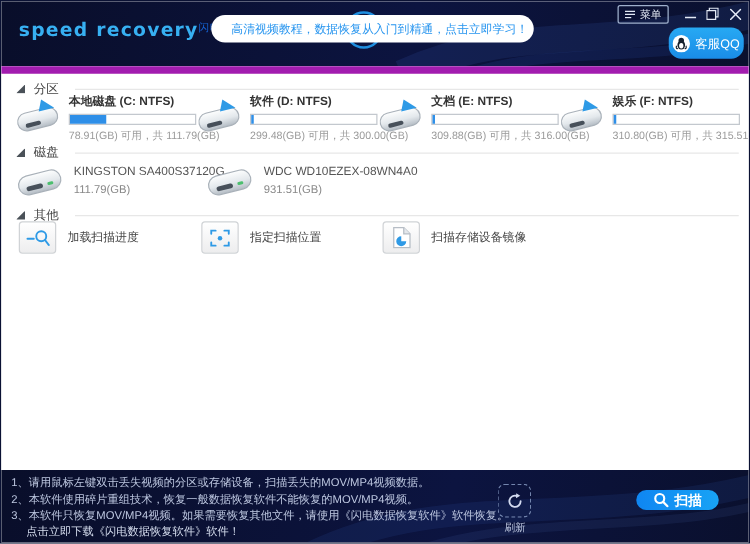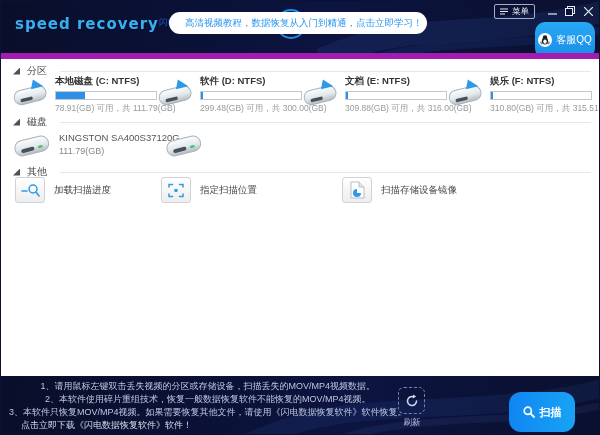--- a/index.html
+++ b/index.html
@@ -11,21 +11,21 @@
   .deco{position:absolute;inset:0;pointer-events:none;}
   .logo{position:absolute;left:14px;top:8px;display:flex;align-items:center;gap:8px;}
   .logo-text{display:flex;flex-direction:row;}
   .logo-title{font-size:15px;font-weight:bold;letter-spacing:1px;color:#37b0f2;font-family:"DejaVu Sans",sans-serif;}
   .logo-sub{font-size:8.5px;color:#1565d8;margin-top:2px;letter-spacing:0.5px;}
   .bolt-circle{width:26px;height:26px;border:2px solid #1f8fe0;border-radius:50%;display:flex;align-items:center;justify-content:center;}
   .banner{position:absolute;left:168px;top:11px;width:258px;height:22px;background:#ffffff;border-radius:11px;display:flex;align-items:center;gap:6px;padding:0 10px;box-sizing:border-box;cursor:pointer;}
   .banner-text{font-size:9.5px;color:#2795ef;white-space:nowrap;}
   .menu-btn{position:absolute;right:64px;top:3px;height:13px;display:flex;align-items:center;gap:4px;border:1px solid #9fb0cc;border-radius:2px;padding:0 5px;color:#e2e9f5;font-size:8.5px;cursor:pointer;}
   .winctl{position:absolute;top:4px;width:14px;height:12px;display:flex;align-items:center;justify-content:center;cursor:pointer;}
-  .qq-btn{position:absolute;right:4px;top:21px;width:60px;height:36px;border-radius:10px;background:linear-gradient(180deg,#27a9f3,#1a8ce7);display:flex;align-items:center;justify-content:center;gap:4px;color:#fff;font-size:10px;cursor:pointer;}
+  .qq-btn{position:absolute;right:4px;top:21px;width:60px;height:25px;border-radius:10px;background:linear-gradient(180deg,#27a9f3,#1a8ce7);display:flex;align-items:center;justify-content:center;gap:4px;color:#fff;font-size:10px;cursor:pointer;}
 
   
   .content{position:absolute;top:52px;left:0;right:0;bottom:58px;background:#ffffff;border-top:6px solid #a21caf;}
   .sec-head{position:absolute;left:12px;right:8px;display:flex;align-items:center;gap:7px;cursor:pointer;}
   .sec-tri{width:7px;height:7px;background:#4a5158;clip-path:polygon(100% 0,100% 100%,0 100%);}
   .sec-title{font-size:10px;color:#444;}
   .sec-line{flex:1;height:1px;background:#e7e7e7;margin-left:6px;}
 
   .part-item{position:absolute;top:16px;width:145px;display:flex;gap:4px;cursor:pointer;}
   .drive-ico{width:42px;height:34px;flex:0 0 auto;}
@@ -38,26 +38,26 @@
   .disk-name{font-size:9.5px;color:#555;white-space:nowrap;}
   .disk-cap{font-size:9px;color:#888;margin-top:3px;}
 
   .other-item{position:absolute;top:118px;display:flex;align-items:center;gap:9px;cursor:pointer;}
   .tool-box{width:28px;height:24px;border:1px solid #d0d3d6;border-radius:3px;background:linear-gradient(180deg,#ffffff,#ededee);display:flex;align-items:center;justify-content:center;}
   .other-label{font-size:9.5px;color:#444;white-space:nowrap;}
 
   
   .footer{position:absolute;left:0;right:0;bottom:0;height:58px;background:linear-gradient(100deg,#090e2a 0%,#0c1440 60%,#0a102e 100%);overflow:hidden;}
   .tips{position:absolute;left:8px;top:4px;}
-  .tip{font-size:9px;color:#bdc7e0;line-height:13px;white-space:nowrap;text-align:center;}
+  .tip{font-size:9px;color:#bdc7e0;line-height:13px;white-space:nowrap;}
   .tip-dl{font-size:9px;color:#d6deef;line-height:13px;padding-left:12px;cursor:pointer;white-space:nowrap;}
   .refresh-wrap{position:absolute;left:397px;top:11px;width:28px;text-align:center;cursor:pointer;}
   .refresh-box{width:27px;height:27px;border:1px dashed #7385ad;border-radius:6px;display:flex;align-items:center;justify-content:center;box-sizing:border-box;}
   .refresh-label{font-size:8.5px;color:#b9c3dc;margin-top:3px;}
-  .scan-btn{position:absolute;right:24px;top:16px;width:66px;height:40px;border-radius:12px;background:linear-gradient(90deg,#0f86f2,#18a3f5);display:flex;align-items:center;justify-content:center;gap:5px;color:#fff;font-size:11px;font-weight:bold;cursor:pointer;}
+  .scan-btn{position:absolute;right:24px;top:16px;width:66px;height:16px;border-radius:12px;background:linear-gradient(90deg,#0f86f2,#18a3f5);display:flex;align-items:center;justify-content:center;gap:5px;color:#fff;font-size:11px;font-weight:bold;cursor:pointer;}
 </style>
 </head>
 <body>
 
 <svg width="0" height="0" style="position:absolute">
   <defs>
     <linearGradient id="gDrive" x1="0" y1="0" x2="0" y2="1">
       <stop offset="0" stop-color="#fdfefe"></stop>
       <stop offset="0.55" stop-color="#e3e8ec"></stop>
       <stop offset="1" stop-color="#b4bcc4"></stop>
@@ -226,20 +226,24 @@
     </div>
 
     <div class="disk-item" style="left:162px;">
       <svg class="drive-ico" viewBox="0 0 44 34">
         <g transform="rotate(-14 22 20)">
           <rect x="4" y="11" width="36" height="16" rx="8" fill="url(#gDrive)" stroke="#a9b1b9" stroke-width="1"></rect>
           <rect x="10" y="20" width="14" height="4" rx="2" fill="#47505a"></rect>
           <rect x="28" y="20.5" width="5" height="2.5" rx="1.2" fill="#4cbf6e"></rect>
         </g>
       </svg>
+      <div>
+        <div class="disk-name">WDC WD10EZEX-08WN4A0</div>
+        <div class="disk-cap">931.51(GB)</div>
+      </div>
     </div>
 
     <div class="sec-head" style="top:106px;">
       <div class="sec-tri"></div>
       <span class="sec-title">其他</span>
       <div class="sec-line"></div>
     </div>
 
     <div class="other-item" style="left:160px;">
       <div class="tool-box">
@@ -255,21 +259,21 @@
       <div class="tool-box">
         <svg width="20" height="15" viewBox="0 0 20 15">
           <path d="M2 8 H7" stroke="#2e9ae6" stroke-width="1.6" stroke-linecap="round"></path>
           <circle cx="13" cy="6" r="4" fill="none" stroke="#2e9ae6" stroke-width="1.5"></circle>
           <path d="M16 9 L19 13" stroke="#2e9ae6" stroke-width="1.6" stroke-linecap="round"></path>
         </svg>
       </div>
       <span class="other-label">加载扫描进度</span>
     </div>
 
-    <div class="other-item" style="left:305px;margin-left:36px;">
+    <div class="other-item" style="left:305px;">
       <div class="tool-box">
         <svg width="15" height="18" viewBox="0 0 15 18">
           <path d="M1 1 H9 L14 6 V17 H1 Z" fill="#ffffff" stroke="#b6bdc5" stroke-width="1"></path>
           <path d="M9 1 L9 6 L14 6" fill="#e4e8ec" stroke="#b6bdc5" stroke-width="1"></path>
           <path d="M7 8 A4 4 0 1 0 11 12 L7 12 Z" fill="#2e9ae6"></path>
         </svg>
       </div>
       <span class="other-label">扫描存储设备镜像</span>
     </div>
 

